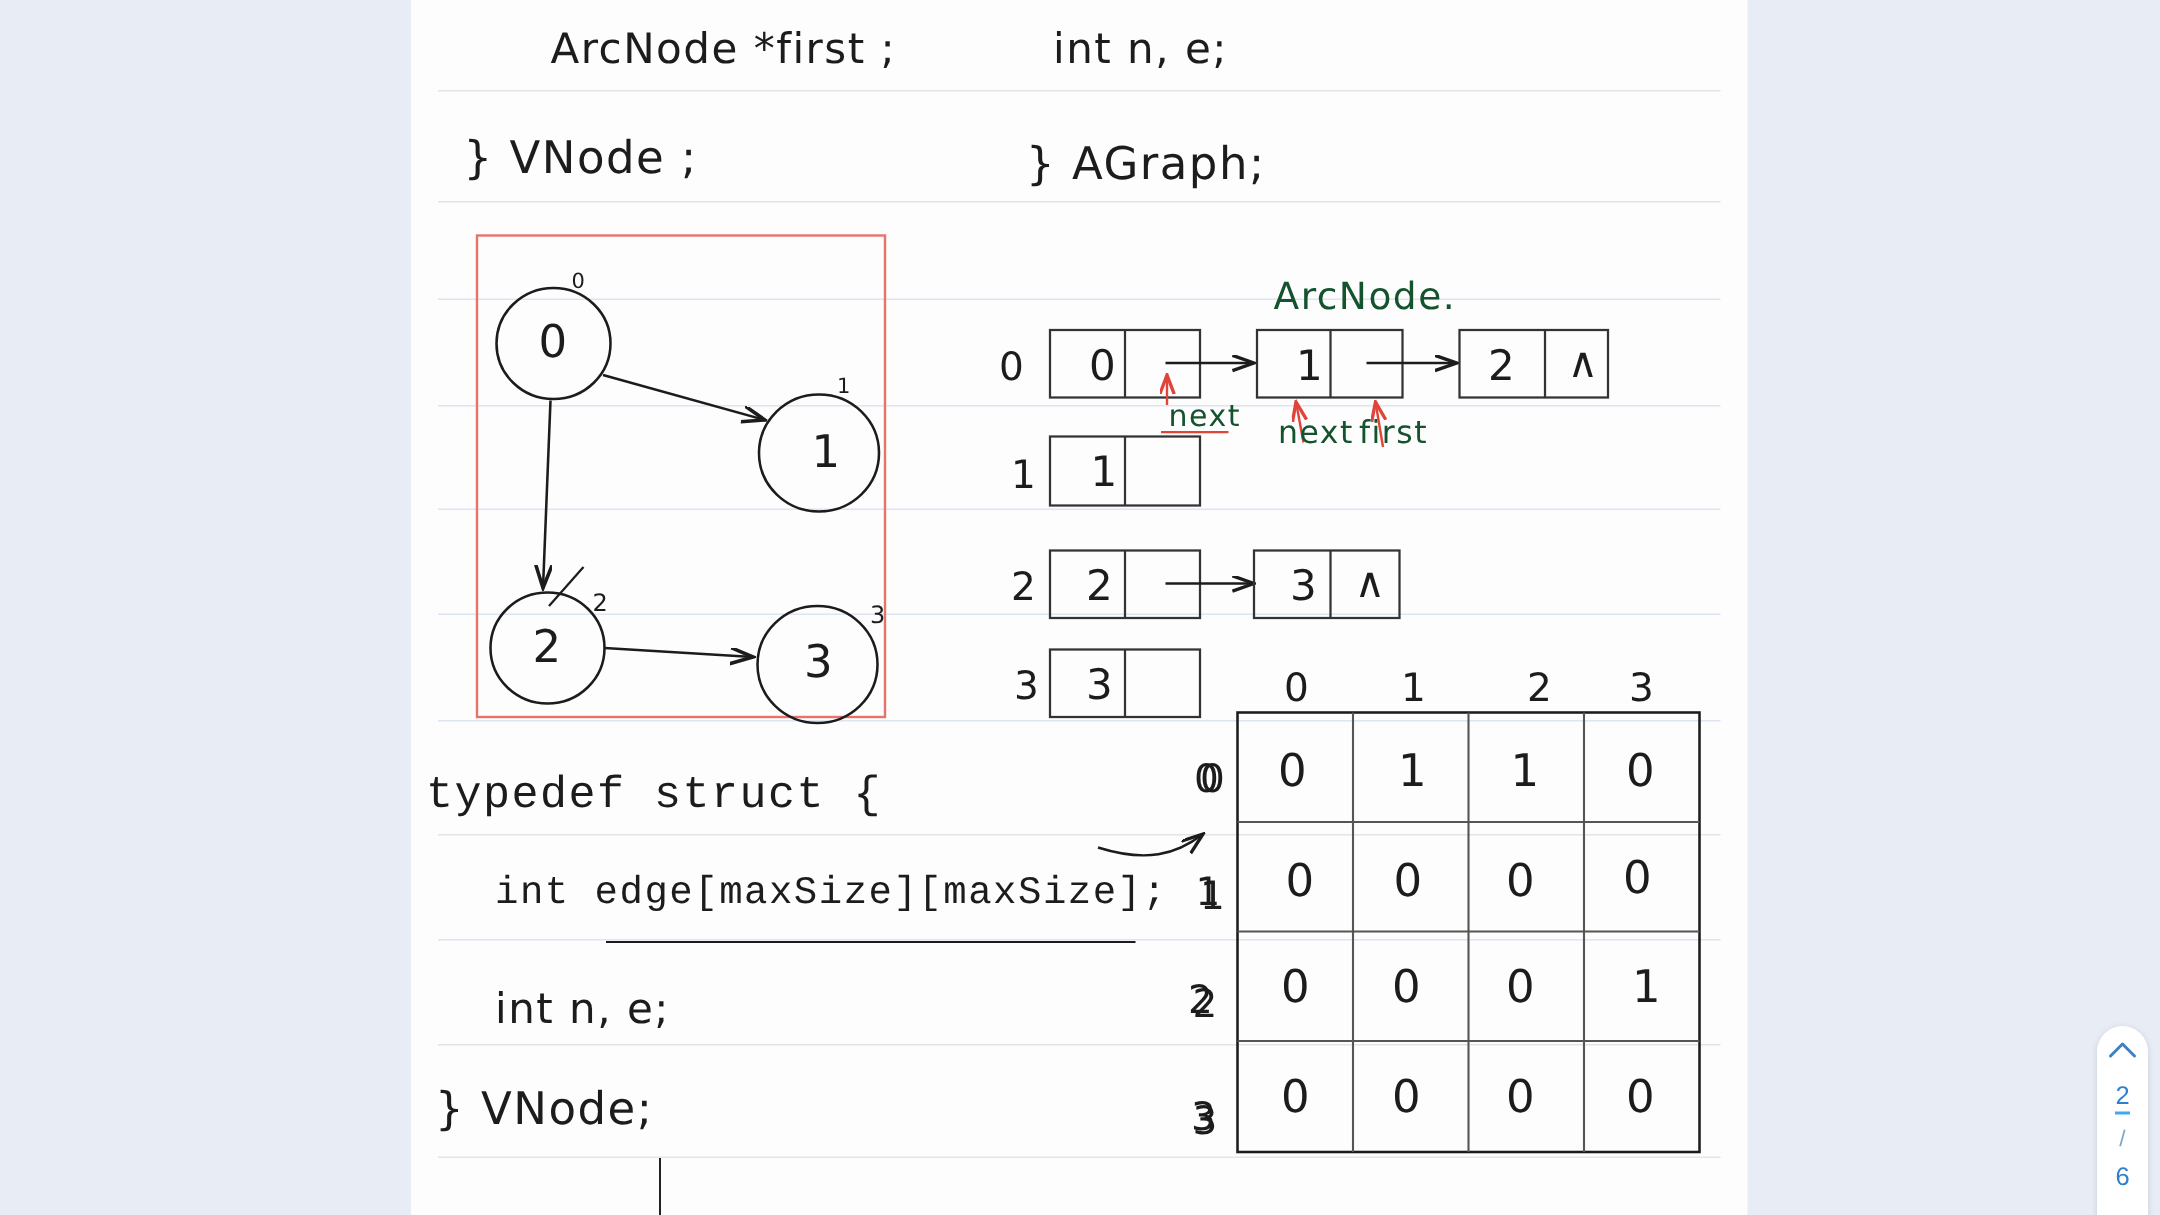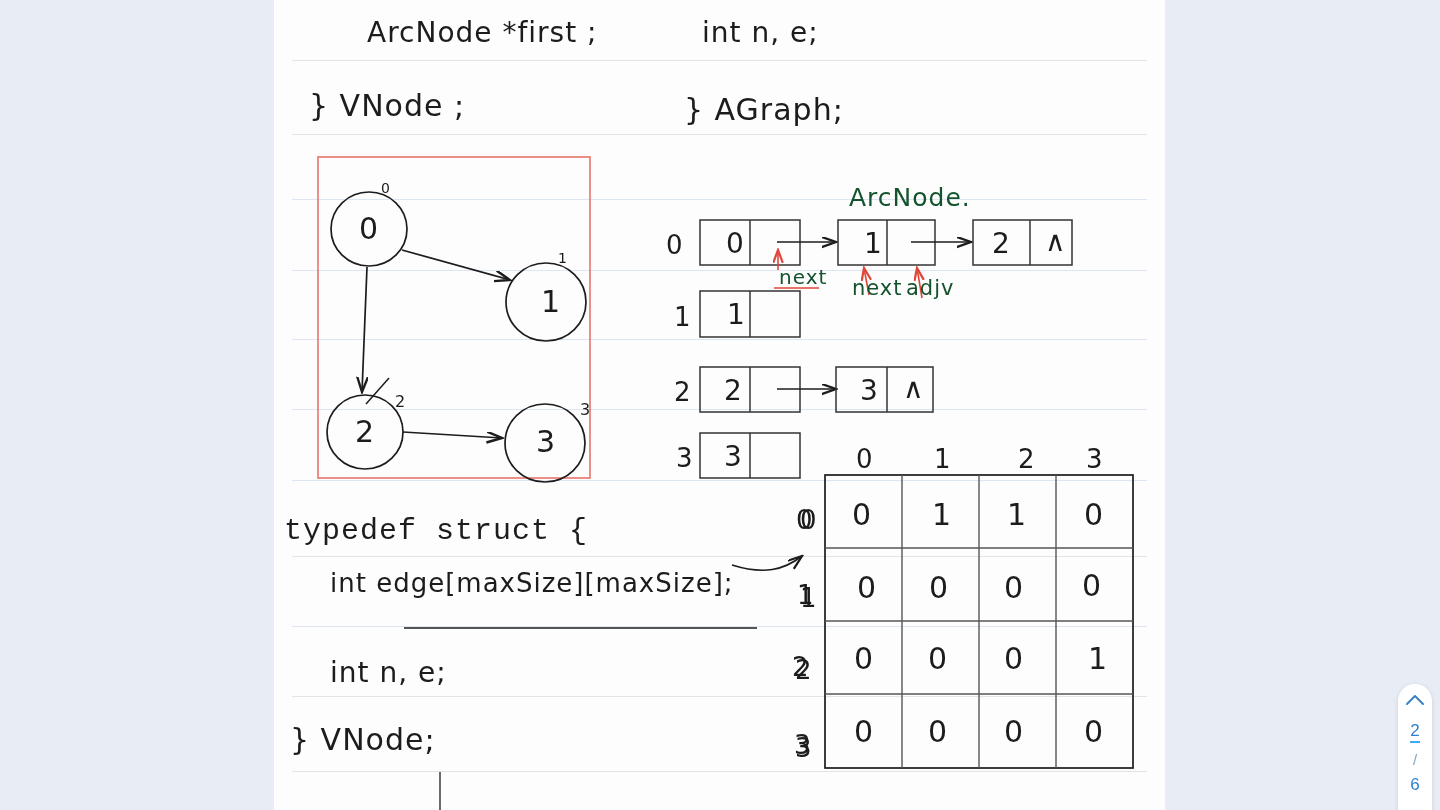--- a/index.html
+++ b/index.html
@@ -190,21 +190,21 @@
 
   <div class="hand" style="left:450px;top:374px;font-size:28px;">2</div>
   <div class="hand" style="left:586px;top:374px;font-size:28px;">3</div>
   <div class="hand" style="left:629px;top:372px;font-size:28px;">∧</div>
 
   <div class="hand" style="left:450px;top:440px;font-size:28px;">3</div>
 
   <div class="hand red" style="left:575px;top:183px;font-size:25px;">ArcNode.</div>
   <div class="hand red" style="left:505px;top:265px;font-size:20px;">next</div>
   <div class="hand red" style="left:578px;top:276px;font-size:21px;">next</div>
-  <div class="hand red" style="left:632px;top:276px;font-size:21px;">adjv</div>
+  <div class="hand red" style="left:632px;top:276px;font-size:21px;">first</div>
 
   <div class="hand" style="left:582px;top:444px;font-size:26px;">0</div>
   <div class="hand" style="left:660px;top:444px;font-size:26px;">1</div>
   <div class="hand" style="left:744px;top:444px;font-size:26px;">2</div>
   <div class="hand" style="left:812px;top:444px;font-size:26px;">3</div>
 
   <div class="hand" style="left:522px;top:505px;font-size:26px;">0</div>
   <div class="hand" style="left:523px;top:580px;font-size:26px;">1</div>
   <div class="hand" style="left:518px;top:652px;font-size:26px;">2</div>
   <div class="hand" style="left:520px;top:730px;font-size:26px;">3</div>
@@ -223,21 +223,21 @@
   <div class="hand" style="left:654px;top:641px;font-size:30px;">0</div>
   <div class="hand" style="left:730px;top:641px;font-size:30px;">0</div>
   <div class="hand" style="left:814px;top:641px;font-size:30px;">1</div>
 
   <div class="hand" style="left:580px;top:714px;font-size:30px;">0</div>
   <div class="hand" style="left:654px;top:714px;font-size:30px;">0</div>
   <div class="hand" style="left:730px;top:714px;font-size:30px;">0</div>
   <div class="hand" style="left:810px;top:714px;font-size:30px;">0</div>
 
   <div class="hand" style="left:10px;top:514px;font-size:30px;font-family:Liberation Mono, monospace;">typedef struct {</div>
-  <div class="hand" style="left:56px;top:568px;font-size:26px;">int edge[maxSize][maxSize];</div>
+  <div class="hand" style="left:56px;top:580px;font-size:26px;font-family:Liberation Mono, monospace;">int edge[maxSize][maxSize];</div>
   <div class="hand" style="left:56px;top:656px;font-size:28px;">int n, e;</div>
   <div class="hand" style="left:16px;top:722px;font-size:30px;">} VNode;</div>
 
   <div class="hand" style="left:526px;top:505px;font-size:26px;">0</div>
   <div class="hand" style="left:526px;top:583px;font-size:26px;">1</div>
   <div class="hand" style="left:521px;top:655px;font-size:26px;">2</div>
   <div class="hand" style="left:521px;top:733px;font-size:26px;">3</div>
 
 </div>
 

